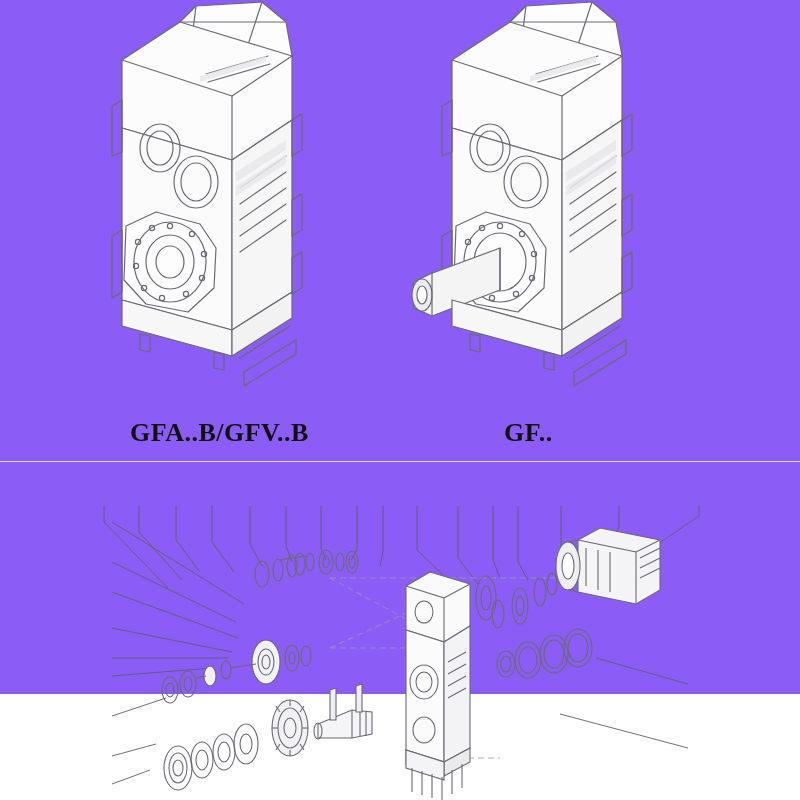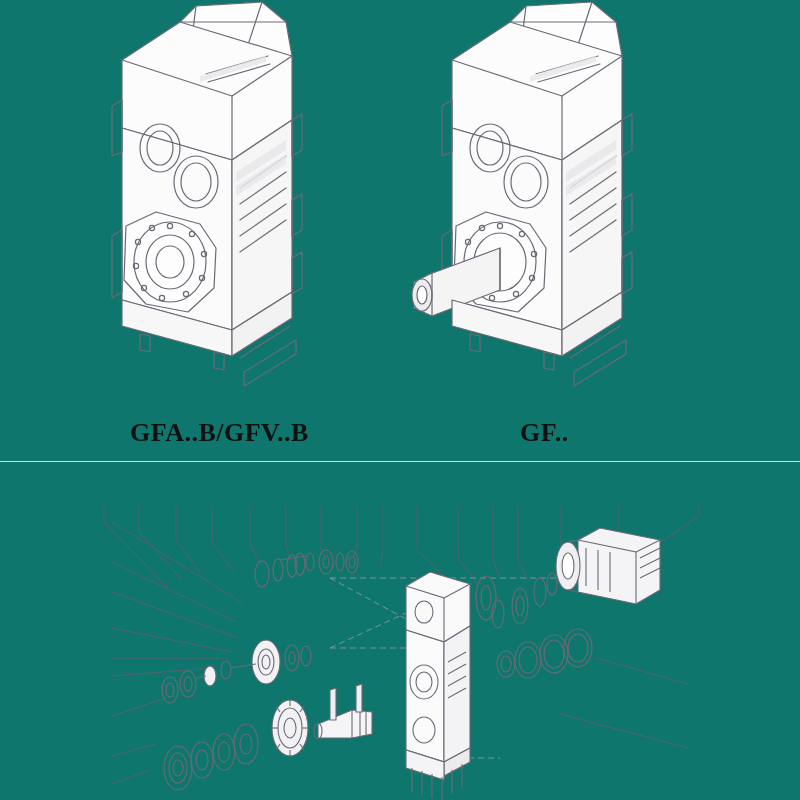--- a/index.html
+++ b/index.html
@@ -10,22 +10,22 @@
   body {
     width: 800px;
     height: 800px;
     font-family: "Liberation Serif", serif;
     overflow: hidden;
     position: relative;
   }
   #page {
     position: relative;
     width: 800px;
-    height: 800px;
-    background: #0f766e;
+    height: 694px;
+    background: #8b5cf6;
     text-align: center;
   }
   .panel-top {
     position: absolute;
     left: 0; top: 0;
     width: 800px; height: 462px;
   }
   .panel-bottom {
     position: absolute;
     left: 0; top: 462px;
@@ -41,21 +41,21 @@
   .caption {
     position: absolute;
     font-family: "Liberation Serif", serif;
     font-weight: bold;
     font-size: 26px;
     color: #111111;
     letter-spacing: 0.5px;
     white-space: nowrap;
   }
   .caption-left { left: 130px; top: 418px; }
-  .caption-right { left: 520px; top: 418px; }
+  .caption-right { left: 504px; top: 418px; }
   svg { display: block; }
   .drawing {
     position: absolute;
     left: 0; top: 0;
   }
 </style>
 </head>
 <body>
 
 <div id="page">

